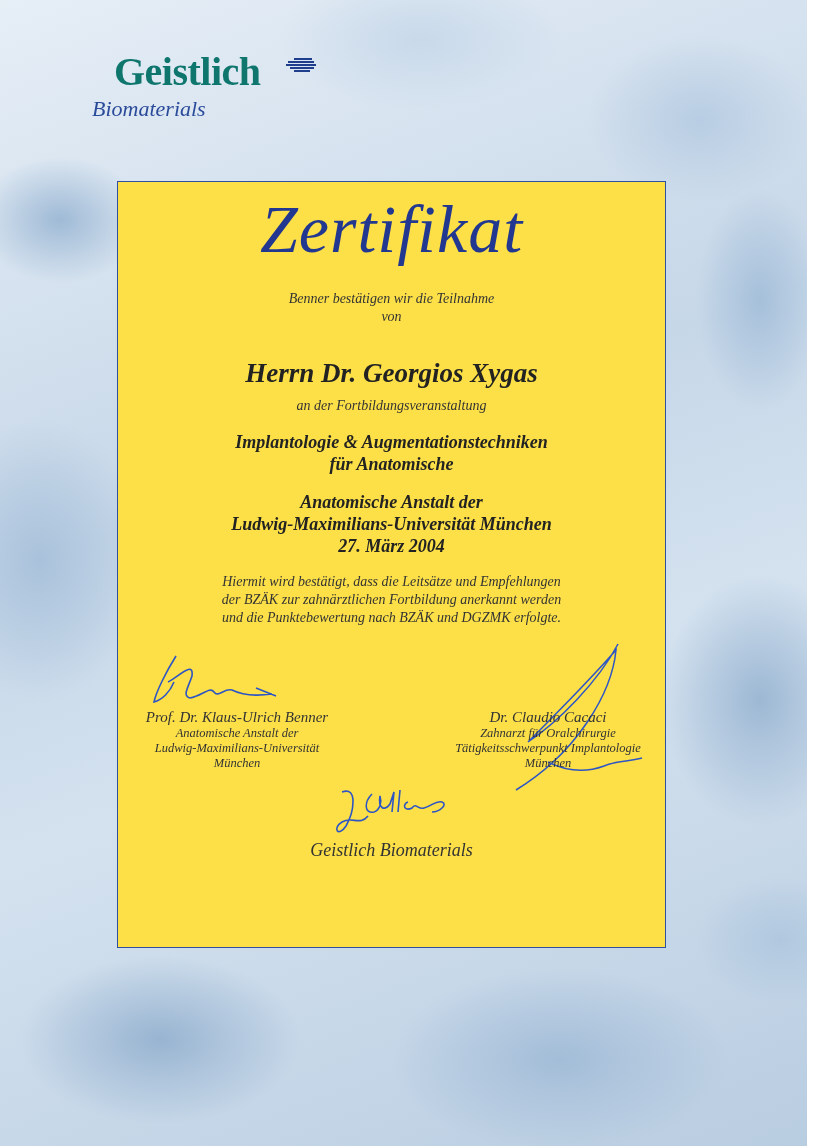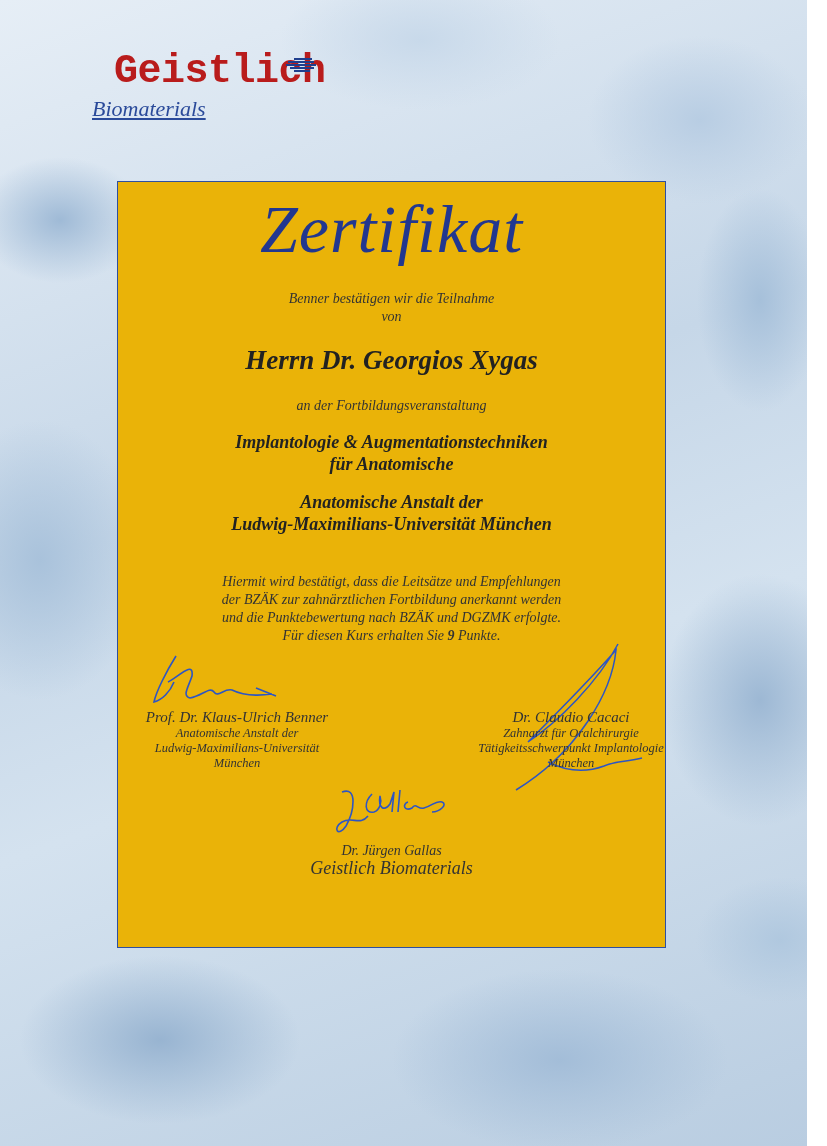--- a/index.html
+++ b/index.html
@@ -18,41 +18,41 @@
       radial-gradient(ellipse 140px 180px at 760px 700px, #9db8d4 0%, rgba(157,184,212,0) 70%),
       radial-gradient(ellipse 200px 120px at 160px 1040px, #98b4d1 0%, rgba(152,180,209,0) 70%),
       radial-gradient(ellipse 240px 130px at 560px 1060px, #a3bdd8 0%, rgba(163,189,216,0) 70%),
       radial-gradient(ellipse 120px 90px at 780px 940px, #b0c8df 0%, rgba(176,200,223,0) 70%),
       radial-gradient(ellipse 200px 100px at 420px 40px, #c8d9ea 0%, rgba(200,217,234,0) 70%),
       linear-gradient(160deg, #e6eef6 0%, #c6d7e8 40%, #d4e2ef 60%, #b9cde1 100%);
   }
   .edge { position: absolute; top: 0; right: 0; width: 20px; height: 1146px; background: #ffffff; }
   .logo { position: absolute; left: 114px; top: 52px; }
   .logo-word {
-    font-family: Liberation Mono, monospace; font-weight: bold;
-    font-size: 40px; color: #b91c1c; letter-spacing: -0.5px; line-height: 1;
+    font-family: Liberation Serif, serif; font-weight: bold;
+    font-size: 40px; color: #0f766e; letter-spacing: -0.5px; line-height: 1;
   }
   .logo-mark { position: absolute; left: 172px; top: 6px; width: 30px; height: 18px; }
   .logo-mark span { display: block; height: 2px; margin-bottom: 1px; background: #1f3f8e; }
   .logo-sub {
     position: absolute; left: -22px; top: 44px;
-    font-style: italic; font-size: 22px; color: #2a4a9a; white-space: nowrap; text-decoration: underline;
+    font-style: italic; font-size: 22px; color: #2a4a9a; white-space: nowrap;
   }
   .card {
     position: absolute; left: 117px; top: 181px; width: 549px; height: 767px;
-    background: #eab308; border: 1px solid #2f4f9f; box-sizing: border-box;
+    background: #fde047; border: 1px solid #2f4f9f; box-sizing: border-box;
     text-align: center; color: #2b2b2b;
   }
   .title {
     position: absolute; left: 0; right: 0; top: 8px;
     font-style: italic; font-size: 68px; color: #22378f; letter-spacing: 1px;
   }
   .t { position: absolute; left: 0; right: 0; font-style: italic; }
   .small { font-size: 14px; color: #333; line-height: 18px; }
-  .name { font-weight: bold; font-size: 27px; color: #222; }
+  .name { font-weight: bold; font-size: 27px; color: #222; margin-top: 13px; }
   .bold { font-weight: bold; font-size: 18px; line-height: 21px; color: #222; }
   .sig-block { position: absolute; text-align: center; font-style: italic; color: #333; }
   .sig-name { font-size: 15px; line-height: 18px; }
   .sig-line { font-size: 12.5px; line-height: 15px; }
   svg.sig { position: absolute; overflow: visible; }
 </style>
 </head>
 <body>
 
 <div class="bg"></div>
@@ -78,48 +78,45 @@
 
   <div class="t name" style="top:163px">Herrn Dr. Georgios Xygas</div>
 
   <div class="t small" style="top:215px">an der Fortbildungsveranstaltung</div>
 
   <div class="t bold" style="top:250px">Implantologie &amp; Augmentationstechniken</div>
   <div class="t bold" style="top:272px">für Anatomische</div>
 
   <div class="t bold" style="top:310px">Anatomische Anstalt der</div>
   <div class="t bold" style="top:332px">Ludwig-Maximilians-Universität München</div>
+  <div class="t bold" style="top:354px">27. März 2004</div>
 
   <div class="t small" style="top:391px">Hiermit wird bestätigt, dass die Leitsätze und Empfehlungen</div>
   <div class="t small" style="top:409px">der BZÄK zur zahnärztlichen Fortbildung anerkannt werden</div>
   <div class="t small" style="top:427px">und die Punktebewertung nach BZÄK und DGZMK erfolgte.</div>
-  <div class="t small" style="top:445px">
-    <span>Für diesen Kurs erhalten Sie </span><b>9</b><span> Punkte.</span>
-  </div>
 
   <svg class="sig" style="left:30px;top:470px" width="140" height="60">
     <path d="M28 4 C18 20, 8 40, 6 50 C14 48, 22 40, 26 30 M20 30 C30 25, 46 8, 44 24 C40 36, 34 44, 42 46 C54 44, 62 34, 66 40 C70 46, 76 36, 84 38 C96 44, 110 44, 124 42 M108 36 L128 44" fill="none" stroke="#2d55c4" stroke-width="1.6"></path>
   </svg>
   <div class="sig-block" style="left:0;width:238px;top:526px">
     <div class="sig-name">Prof. Dr. Klaus-Ulrich Benner</div>
     <div class="sig-line">Anatomische Anstalt der</div>
     <div class="sig-line">Ludwig-Maximilians-Universität</div>
     <div class="sig-line">München</div>
   </div>
 
   <svg class="sig" style="left:390px;top:460px" width="150" height="150">
     <path d="M110 2 C90 40, 50 80, 20 100 C40 80, 80 40, 108 8 C104 50, 70 110, 8 148 M40 120 C60 130, 80 130, 96 124 C110 118, 120 120, 134 116" fill="none" stroke="#2d55c4" stroke-width="1.5"></path>
   </svg>
-  <div class="sig-block" style="left:348px;width:210px;top:526px">
+  <div class="sig-block" style="left:325px;width:210px;top:526px">
     <div class="sig-name">Dr. Claudio Cacaci</div>
     <div class="sig-line">Zahnarzt für Oralchirurgie</div>
     <div class="sig-line">Tätigkeitsschwerpunkt Implantologie</div>
     <div class="sig-line">München</div>
   </div>
 
   <svg class="sig" style="left:210px;top:600px" width="140" height="60">
     <path d="M14 10 C30 4, 26 30, 18 44 C10 56, 4 46, 14 40 C24 34, 32 44, 40 34 M44 12 C36 20, 36 32, 46 30 C52 28, 54 20, 52 14 C50 26, 56 30, 62 22 L66 10 L64 30 M72 8 L70 30 M80 20 C74 22, 76 30, 84 26 C88 20, 90 28, 96 26 C104 24, 108 18, 114 20 C120 22, 112 30, 104 30" fill="none" stroke="#2d55c4" stroke-width="1.6"></path>
   </svg>
   <div class="sig-block" style="left:0;right:0;top:660px">
-    <div class="sig-name" style="font-size:14px">Dr. Jürgen Gallas</div>
     <div class="sig-line" style="font-size:18px;line-height:17px">Geistlich Biomaterials</div>
   </div>
 </div>
 
 </body></html>

